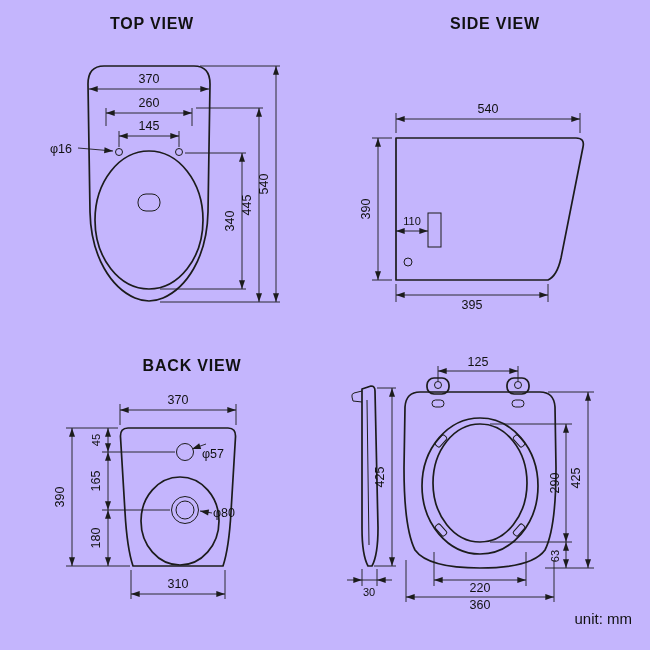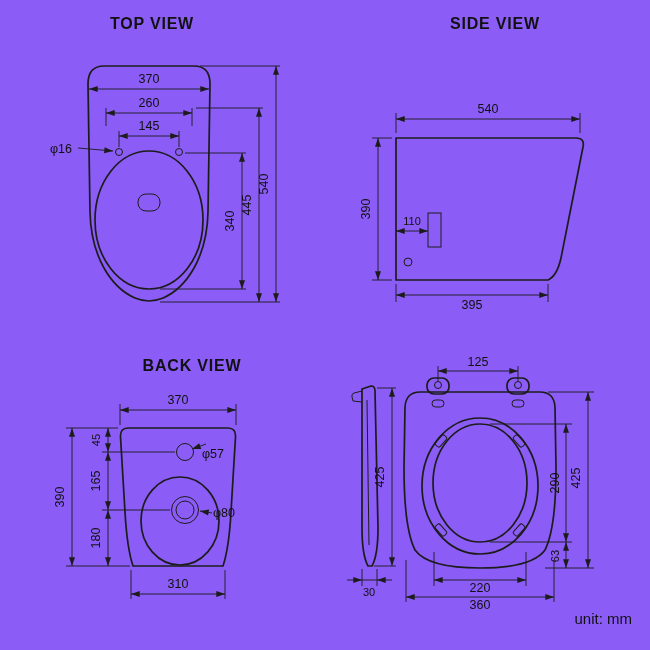--- a/index.html
+++ b/index.html
@@ -1,16 +1,16 @@
 <!DOCTYPE html>
 <html><head>
 <meta charset="utf-8">
 <style>
   html,body{margin:0;padding:0;background:#ffffff;}
-  .canvas{width:650px;height:650px;background:#8b5cf6;position:relative;overflow:hidden;
+  .canvas{width:650px;height:650px;background:#c4b5fd;position:relative;overflow:hidden;
           font-family:"Liberation Sans",sans-serif;}
   svg{display:block;}
   .outline{fill:none;stroke:#1c1c1c;stroke-width:1.7;stroke-linejoin:round;stroke-linecap:round;}
   .thin{fill:none;stroke:#1c1c1c;stroke-width:1;}
   .ext{stroke:#1c1c1c;stroke-width:0.9;fill:none;}
   .dim{stroke:#1c1c1c;stroke-width:0.9;fill:none;}
   text{fill:#111111;font-family:"Liberation Sans",sans-serif;font-size:12.5px;}
   .title{font-size:16px;font-weight:bold;letter-spacing:0.8px;}
   .small{font-size:11px;}
   .unit{font-size:15px;}

